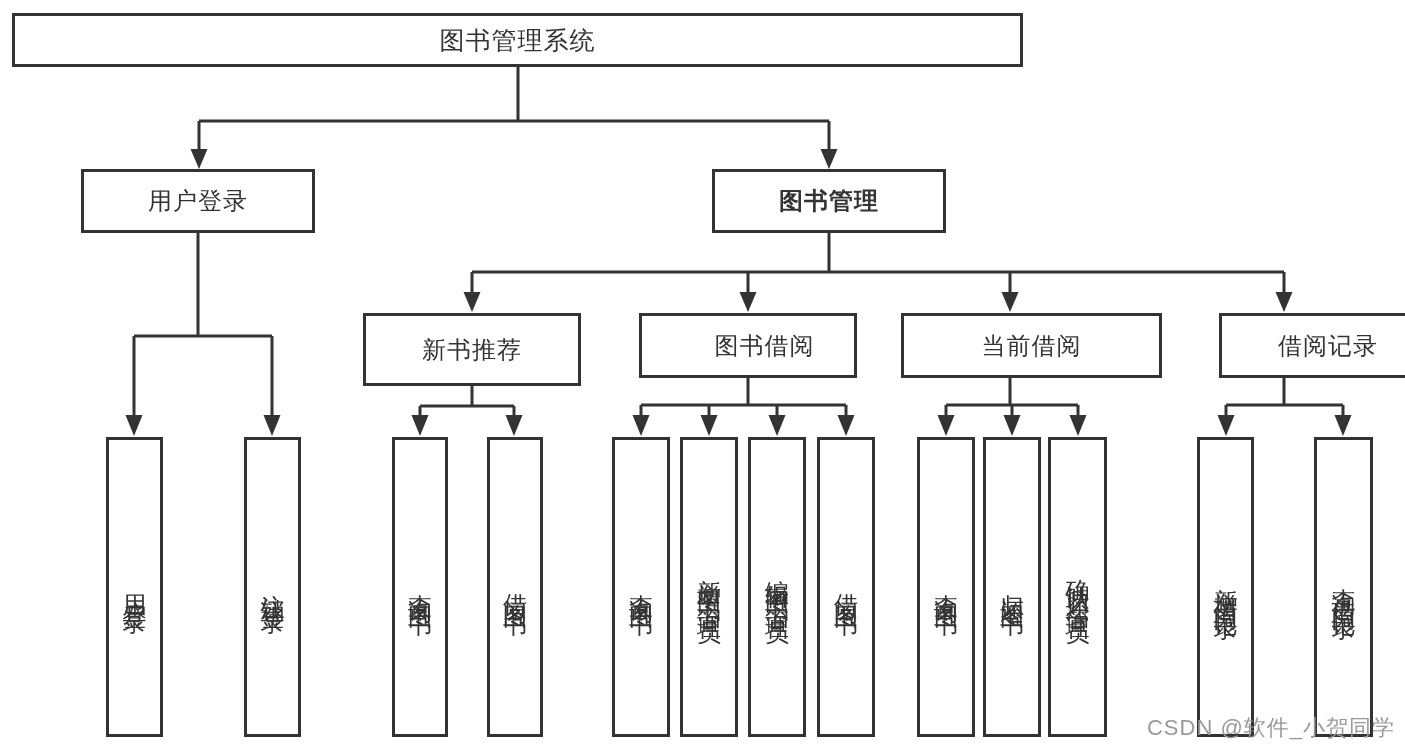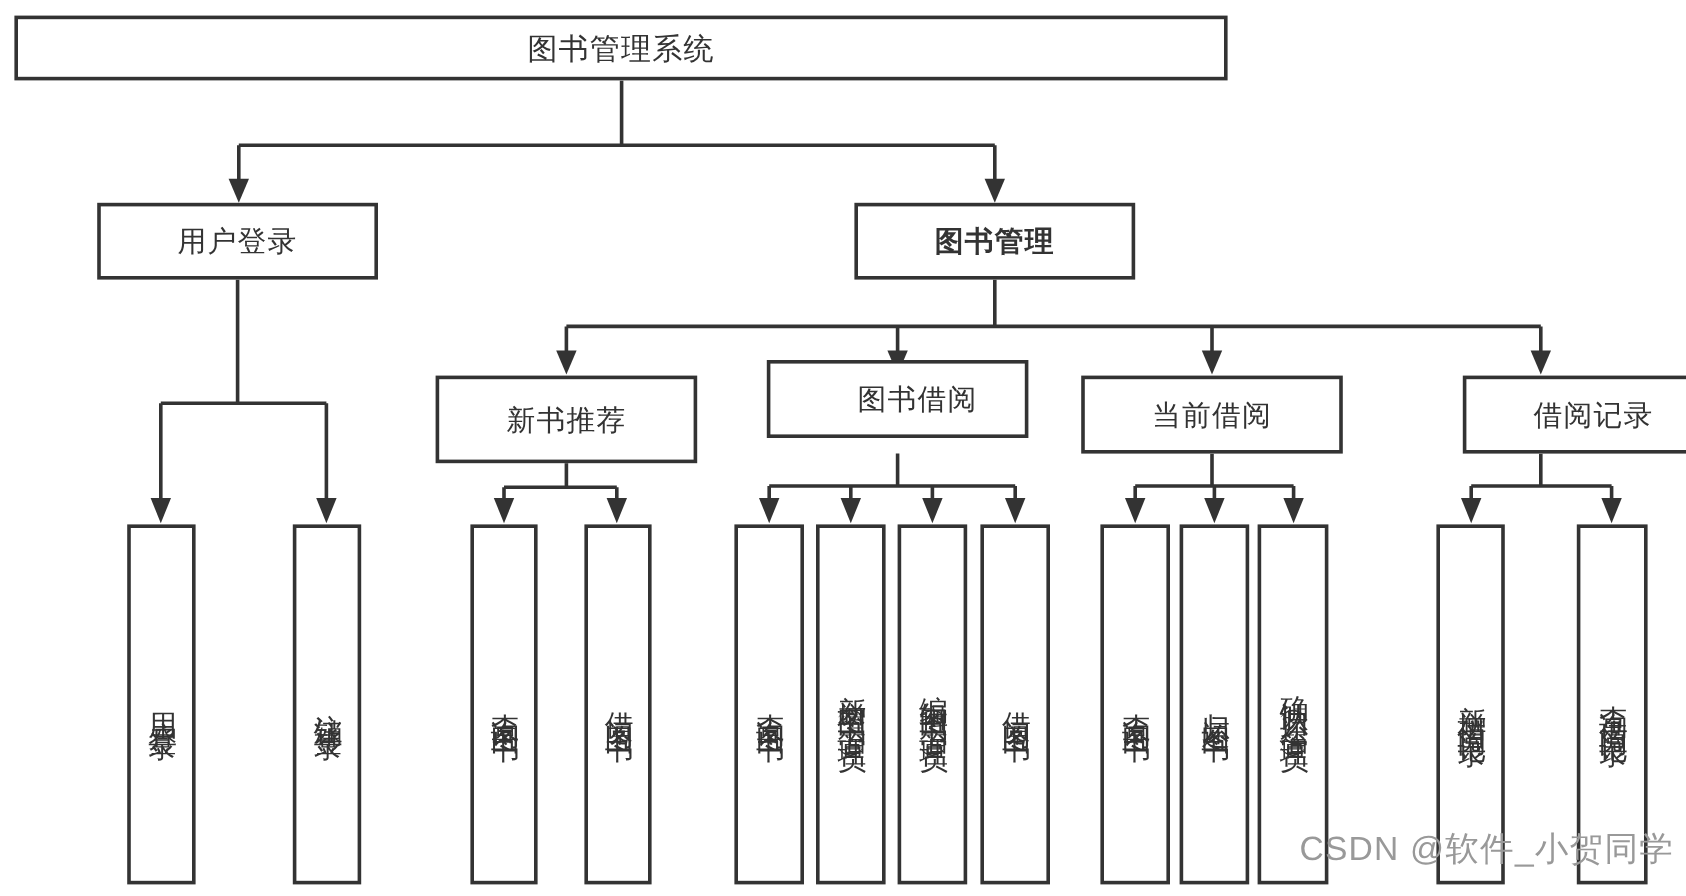--- a/index.html
+++ b/index.html
@@ -36,22 +36,22 @@
   .leaf .vtext {
     writing-mode: vertical-rl;
     text-orientation: mixed;
     font-size: 24px;
     letter-spacing: 6px;
     line-height: 1;
   }
   .watermark {
     position: absolute;
     right: 10px;
-    bottom: 20px;
-    font-size: 28px;
+    bottom: 4px;
+    font-size: 22px;
     color: var(--wm);
     letter-spacing: 1px;
     white-space: nowrap;
     margin-left: 35px;
   }
 </style>
 </head>
 <body>
 
 <div class="canvas">
@@ -99,24 +99,24 @@
   <div class="node h-node" style="left:81px; top:169px; width:234px; height:64px;">
     <span>用户登录</span>
   </div>
   <div class="node h-node" style="left:712px; top:169px; width:234px; height:64px;font-weight:bold;">
     <span>图书管理</span>
   </div>
 
   <div class="node h-node" style="left:363px; top:313px; width:218px; height:73px;">
     <span>新书推荐</span>
   </div>
-  <div class="node h-node" style="left:639px; top:300px; width:218px; height:65px;padding-left:33px;">
+  <div class="node h-node" style="left:639px; top:313px; width:218px; height:65px;padding-left:33px;">
     <span>图书借阅</span>
   </div>
-  <div class="node h-node" style="left:901px; top:313px; width:218px; height:65px;">
+  <div class="node h-node" style="left:901px; top:313px; width:261px; height:65px;">
     <span>当前借阅</span>
   </div>
   <div class="node h-node" style="left:1219px; top:313px; width:218px; height:65px;">
     <span>借阅记录</span>
   </div>
 
   <div class="node leaf" style="left:106px; top:437px; width:57px; height:300px;">
     <span class="vtext">用户登录</span>
   </div>
   <div class="node leaf" style="left:244px; top:437px; width:57px; height:300px;">

